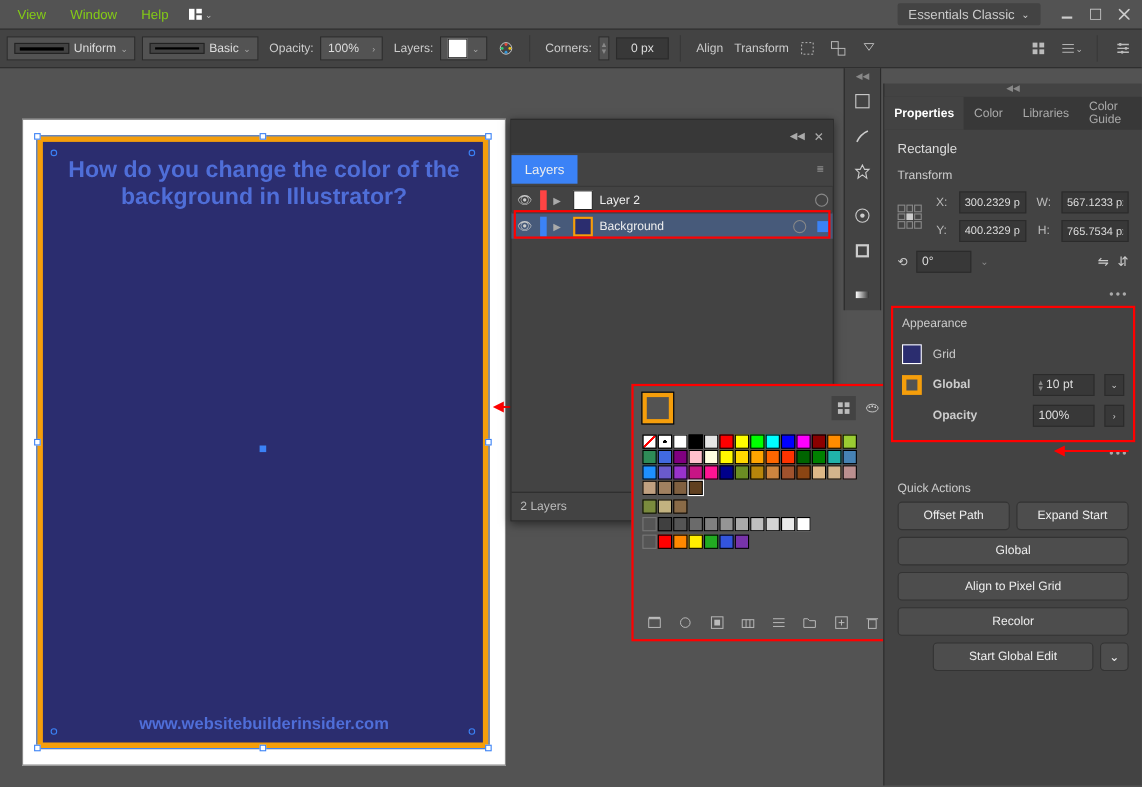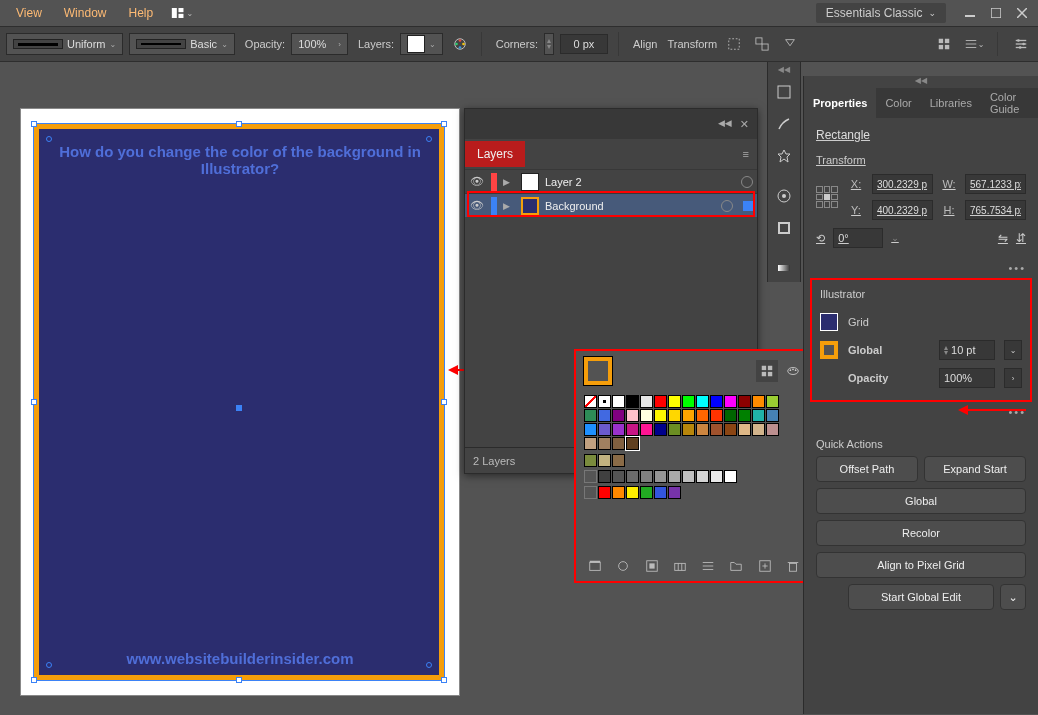--- a/index.html
+++ b/index.html
@@ -1,20 +1,20 @@
 <!DOCTYPE html>
 <html><head>
 <meta charset="utf-8">
 <style>
 * { box-sizing: border-box; margin: 0; padding: 0; font-family: "Segoe UI", Arial, sans-serif; }
 body { background: #535353; width: 1038px; height: 715px; overflow: hidden; position: relative; color: #ccc; font-size: 11px; }
 
 
 .menubar { background: #535353; height: 26px; display: flex; align-items: center; padding: 0 6px; gap: 2px; }
-.menubar .menu-item { padding: 4px 10px; color: #fdba74; font-size: 12px; cursor: default; }
+.menubar .menu-item { padding: 4px 10px; color: #84cc16; font-size: 12px; cursor: default; }
 .menubar .spacer { flex: 1; }
 .ws-switch { display: flex; align-items: center; gap: 6px; background: #434343; padding: 3px 10px; border-radius: 2px; font-size: 12px; }
 .search-box { background: #2b2b2b; border: 1px solid #1d1d1d; height: 20px; width: 170px; display: flex; align-items: center; padding: 0 6px; gap: 4px; border-radius: 2px; margin-left: 8px; }
 .search-box input { background: transparent; border: none; outline: none; color: #aaa; font-size: 11px; width: 100%; }
 .win-btns { display: flex; gap: 6px; margin-left: 12px; }
 .win-btn { width: 20px; height: 16px; display: flex; align-items: center; justify-content: center; color: #ccc; }
 
 
 .options-bar { background: #434343; height: 36px; border-top: 1px solid #2e2e2e; border-bottom: 1px solid #2e2e2e; display: flex; align-items: center; padding: 0 6px; gap: 6px; }
 .opt-dd { background: #535353; border: 1px solid #2b2b2b; height: 22px; display: flex; align-items: center; padding: 0 6px; font-size: 11px; color: #ddd; gap: 4px; }
@@ -38,21 +38,21 @@
 .anchor { position: absolute; width: 6px; height: 6px; border: 1px solid #3b82f6; background: #2b2d6f; border-radius: 50%; }
 .center-pt { position: absolute; width: 6px; height: 6px; background: #3b82f6; left: 215px; top: 296px; }
 .canvas-text { position: absolute; color: #4f6ed8; font-weight: bold; text-align: center; width: 100%; }
 
 
 .panel { position: absolute; background: #434343; border: 1px solid #2b2b2b; box-shadow: 0 2px 8px rgba(0,0,0,0.5); }
 .panel-hdr { height: 30px; display: flex; align-items: center; padding: 0 8px; background: #383838; }
 .panel-hdr .close { margin-left: auto; display: flex; gap: 8px; color: #aaa; }
 .panel-tabs { height: 30px; display: flex; align-items: center; background: #434343; }
 .panel-tab { padding: 6px 12px; font-size: 12px; background: #535353; color: #eee; }
-.panel-tab.active { background: #b91c1c; }
+.panel-tab.active { background: #3b82f6; }
 .panel-menu { margin-left: auto; padding: 0 8px; color: #aaa; }
 .layer-row { height: 24px; display: flex; align-items: center; border-top: 1px solid #383838; padding: 0 4px; gap: 6px; font-size: 11px; }
 .layer-row.sel { background: #475a7a; }
 .eye { width: 16px; text-align: center; color: #ccc; }
 .layer-color { width: 6px; height: 18px; }
 .expand { width: 12px; color: #aaa; font-size: 9px; }
 .thumb { width: 18px; height: 18px; background: #fff; border: 1px solid #222; }
 .layer-name { flex: 1; color: #eee; }
 .target { width: 12px; height: 12px; border: 1px solid #888; border-radius: 50%; }
 .sel-sq { width: 10px; height: 10px; background: #3b82f6; margin-left: 4px; }
@@ -71,21 +71,21 @@
 
 .dock { position: absolute; right: 237px; top: 62px; width: 34px; background: #434343; border-left: 1px solid #2b2b2b; border-right: 1px solid #2b2b2b; }
 .dock-top { height: 14px; display:flex; justify-content:center; align-items:center; color:#888; font-size:8px; }
 .dock .dicon { height: 32px; display: flex; align-items: center; justify-content: center; color: #ccc; }
 
 
 .props { position: absolute; right: 0; top: 76px; width: 235px; height: 638px; background: #434343; border-left: 1px solid #2b2b2b; }
 .prop-tabs { height: 30px; display: flex; align-items: center; background: #383838; font-size: 11px; }
 .prop-tab { padding: 0 9px; height: 100%; display: flex; align-items: center; color: #aaa; }
 .prop-tab.active { background: #434343; color: #fff; font-weight: 600; }
-.prop-body { padding: 10px 12px; text-decoration: underline; }
+.prop-body { padding: 10px 12px; }
 .prop-title { font-size: 12px; color: #ddd; margin-bottom: 12px; }
 .prop-sect { font-size: 11px; color: #ccc; margin: 10px 0 8px; }
 .tf-grid { display: grid; grid-template-columns: 20px 1fr 20px 1fr; gap: 6px 6px; align-items: center; font-size: 11px; }
 .tf-grid .lbl { text-align: center; color: #bbb; }
 .tf-grid input { background: #383838; border: 1px solid #2b2b2b; color: #ddd; height: 20px; padding: 0 4px; font-size: 10px; width: 100%; }
 .rot-row { display: flex; align-items: center; gap: 8px; margin-top: 8px; }
 .rot-row input { background: #383838; border: 1px solid #2b2b2b; color: #ddd; height: 20px; width: 50px; padding: 0 4px; font-size: 11px; }
 .dots { text-align: right; padding: 4px 12px; color: #aaa; letter-spacing: 2px; }
 .appear-box { border: 2px solid #ff0000; margin: 0 6px; padding: 8px; }
 .ap-row { display: flex; align-items: center; gap: 10px; height: 28px; }
@@ -244,21 +244,21 @@
       <div class="handle" style="left:50%;top:-3px;margin-left:-3px"></div>
       <div class="handle" style="left:50%;bottom:-3px;margin-left:-3px"></div>
       <div class="handle" style="top:50%;left:-3px;margin-top:-3px"></div>
       <div class="handle" style="top:50%;right:-3px;margin-top:-3px"></div>
       <div class="anchor" style="left:12px;top:12px"></div>
       <div class="anchor" style="right:12px;top:12px"></div>
       <div class="anchor" style="left:12px;bottom:12px"></div>
       <div class="anchor" style="right:12px;bottom:12px"></div>
     </div>
     <div class="center-pt"></div>
-    <div class="canvas-text" style="top:34px;font-size:15px;padding:0 26px">How do you change the color of the background in Illustrator?</div>
+    <div class="canvas-text" style="top:34px;font-size:21px;padding:0 26px">How do you change the color of the background in Illustrator?</div>
     <div class="canvas-text" style="bottom:28px;font-size:15px">www.websitebuilderinsider.com</div>
   </div>
 </div>
 
 <svg class="arrow-red" style="left:448px;top:364px" width="130" height="12">
   <line x1="128" y1="6" x2="8" y2="6" stroke="#ff0000" stroke-width="2"></line>
   <polygon points="0,6 10,1 10,11" fill="#ff0000"></polygon>
 </svg>
 
 <div class="panel" style="left:464px;top:108px;width:294px;height:366px">
@@ -533,21 +533,21 @@
       <input value="0°" style="">
       <span style="font-size:9px;color:#888">⌄</span>
       <div style="flex:1"></div>
       <span style="font-size:12px">⇋</span>
       <span style="font-size:12px">⇵</span>
     </div>
   </div>
   <div class="dots">•••</div>
 
   <div class="appear-box">
-    <div class="prop-sect" style="margin-top:0">Illustrator</div>
+    <div class="prop-sect" style="margin-top:0">Appearance</div>
     <div class="ap-row">
       <div class="ap-sw" style="background:#2b2d6f"></div>
       <span>Grid</span>
     </div>
     <div class="ap-row">
       <div class="ap-sw" style="background:#535353;border:4px solid #f59e0b"></div>
       <span style="font-weight:600">Global</span>
       <div style="flex:1"></div>
       <div class="ap-num">
           <div class="st">▴<br>▾</div>
@@ -572,19 +572,19 @@
   </svg>
 
   <div class="dots">•••</div>
 
   <div style="padding:0 12px;margin-top:16px"><span class="prop-sect" style="font-size:11px">Quick Actions</span></div>
   <div class="qa-btn-row">
     <div class="qa-btn">Offset Path</div>
     <div class="qa-btn">Expand Start</div>
   </div>
   <div class="qa-btn qa-full">Global</div>
+  <div class="qa-btn qa-full">Align to Pixel Grid</div>
   <div class="qa-btn qa-full">Recolor</div>
-  <div class="qa-btn qa-full">Align to Pixel Grid</div>
   <div class="global-row">
     <div class="qa-btn">Start Global Edit</div>
     <div class="qa-btn sq">⌄</div>
   </div>
 </div>
 
 </body></html>

